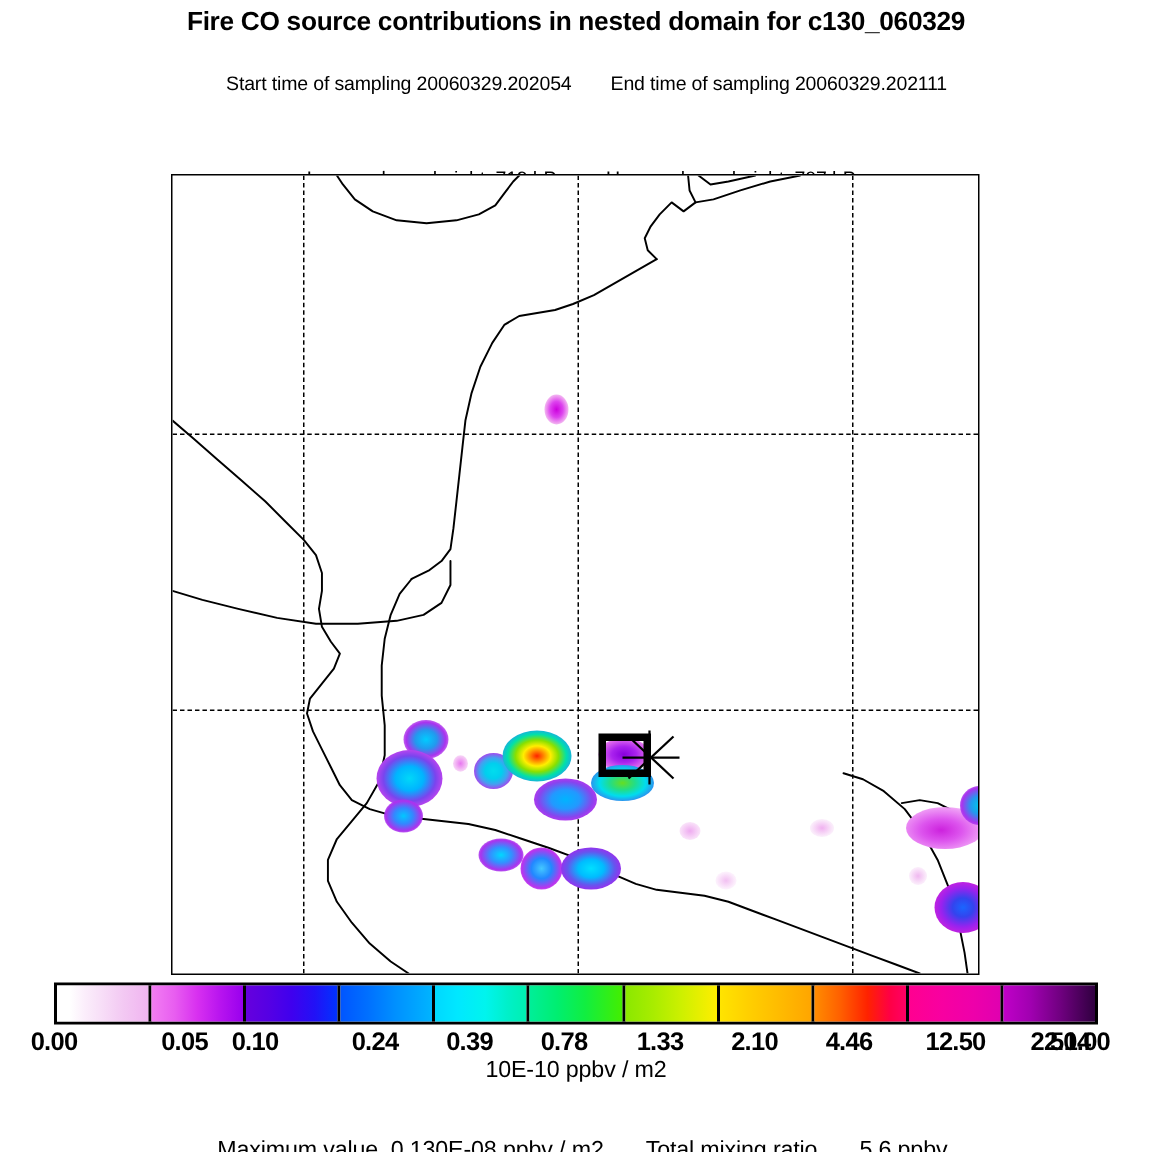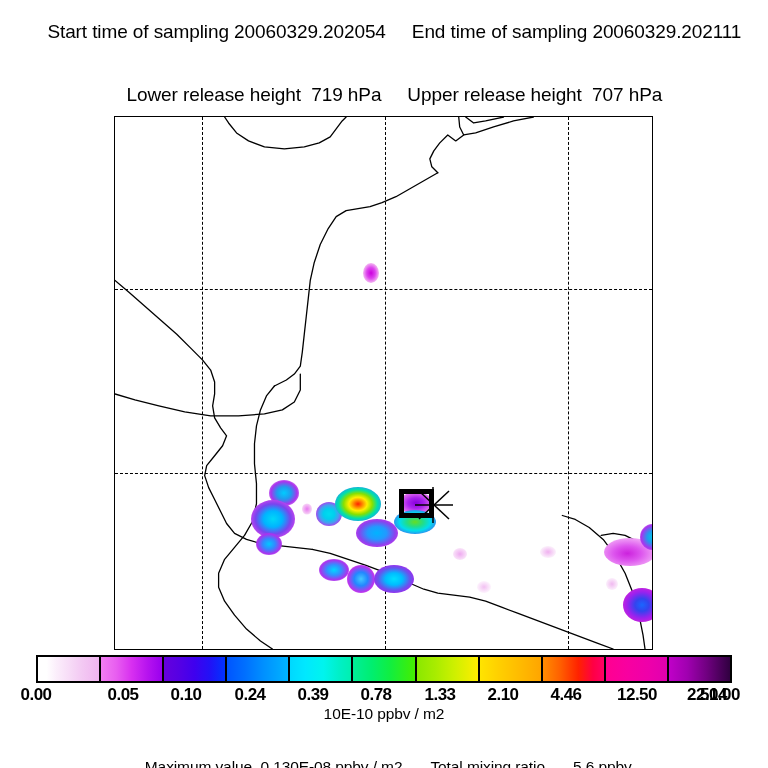--- a/index.html
+++ b/index.html
@@ -3,21 +3,21 @@
 <meta charset="utf-8">
 <style>
   html,body{margin:0;padding:0;background:#ffffff;}
   body{width:768px;height:768px;position:relative;overflow:hidden;
        font-family:"Liberation Sans","DejaVu Sans",sans-serif;color:#000;}
 
   
   #header{position:absolute;left:0;top:0;width:768px;text-align:center;}
   .title{font-size:17.5px;font-weight:bold;letter-spacing:-0.2px;line-height:20px;
          margin-top:4px;}
-  .subline{font-size:19px;line-height:21px;letter-spacing:-0.1px;white-space:pre;}
+  .subline{font-size:13px;line-height:21px;letter-spacing:-0.1px;white-space:pre;}
   .sp-gap{display:inline-block;}
 
   
   #map-frame{position:absolute;left:114px;top:116px;width:539px;height:534px;
              border:1.6px solid #000;box-sizing:border-box;background:#fff;overflow:hidden;}
   #map-inner{position:absolute;inset:0;}
 
   .gridline-v{position:absolute;top:0;bottom:0;width:0;
               border-left:1.4px dashed #000;}
   .gridline-h{position:absolute;left:0;right:0;height:0;
@@ -48,20 +48,21 @@
   
   #unit-label{position:absolute;left:0;top:705px;width:768px;text-align:center;
               font-size:15.5px;letter-spacing:-0.1px;}
   #bottom-stats{position:absolute;left:0;top:740px;width:768px;text-align:center;
                 font-size:15.5px;letter-spacing:-0.1px;white-space:pre;}
 </style>
 </head>
 <body>
 
 <div id="header">
+  <div class="title">Fire CO source contributions in nested domain for c130_060329</div>
   <div class="subline">
     <span>Start time of sampling 20060329.202054</span><span class="sp-gap" style="width:26px">&nbsp;</span><span>End time of sampling 20060329.202111</span>
   </div>
   <div class="subline">
     <span>Lower release height  719 hPa</span><span class="sp-gap" style="width:26px">&nbsp;</span><span>Upper release height  707 hPa</span>
   </div>
   <div class="subline">Meteorological data used are from ECMWF</div>
 </div>
 
 <div id="map-frame">
@@ -164,21 +165,21 @@
     <div class="cb-seg" style="background:linear-gradient(to right,#8ae800,#a8ec00 30%,#ccf000 60%,#ffee00 100%)"></div>
     <div class="cb-seg" style="background:linear-gradient(to right,#ffe400,#ffd000 30%,#ffbb00 65%,#ffa500 100%)"></div>
     <div class="cb-seg" style="background:linear-gradient(to right,#ff8c00,#ff6000 28%,#ff2200 58%,#ff0044 82%,#ff0066 100%)"></div>
     <div class="cb-seg" style="background:linear-gradient(to right,#ff0090,#f800a0 35%,#ee00aa 70%,#e000b0 100%)"></div>
     <div class="cb-seg" style="background:linear-gradient(to right,#c000c8,#a000b0 30%,#700080 62%,#300040 100%)"></div>
   </div>
 
   <div id="cb-ticks">
     <span class="cb-tick" style="left:36px">0.00</span>
     <span class="cb-tick" style="left:123px">0.05</span>
-    <span class="cb-tick" style="left:186px">0.10</span>
+    <span class="cb-tick" style="left:170px">0.10</span>
     <span class="cb-tick" style="left:250px">0.24</span>
     <span class="cb-tick" style="left:313px">0.39</span>
     <span class="cb-tick" style="left:376px">0.78</span>
     <span class="cb-tick" style="left:440px">1.33</span>
     <span class="cb-tick" style="left:503px">2.10</span>
     <span class="cb-tick" style="left:566px">4.46</span>
     <span class="cb-tick" style="left:637px">12.50</span>
     <span class="cb-tick" style="left:707px">22.14</span>
     <span class="cb-tick" style="left:740px;transform:translateX(-100%)">50.00</span>
   </div>

